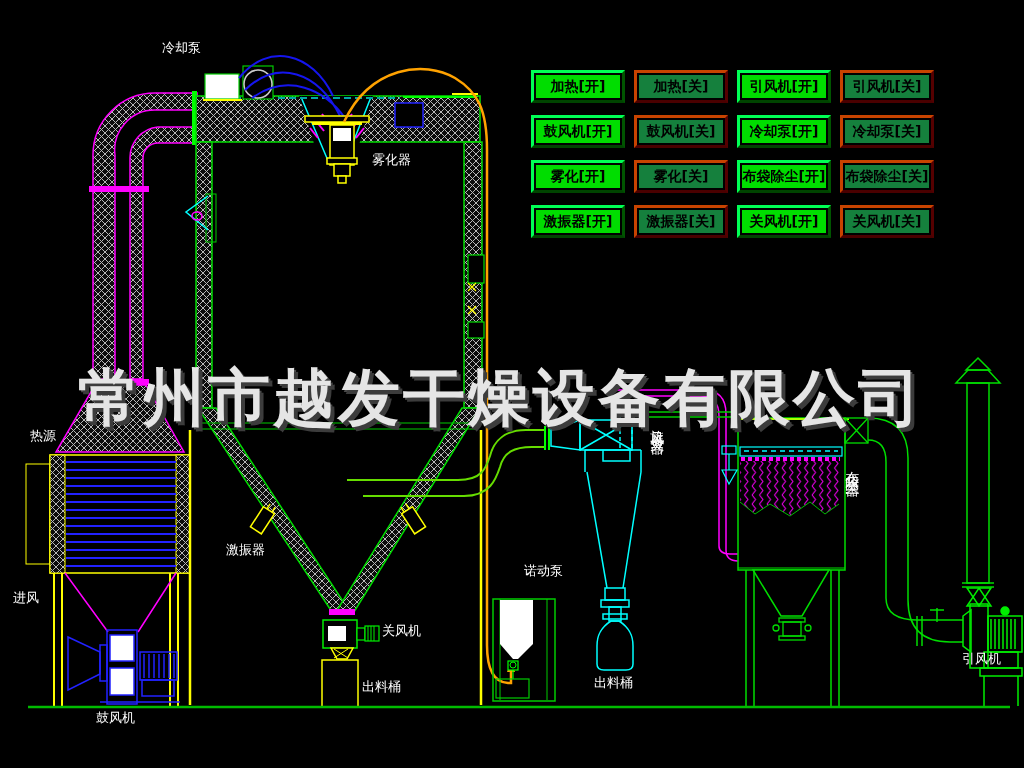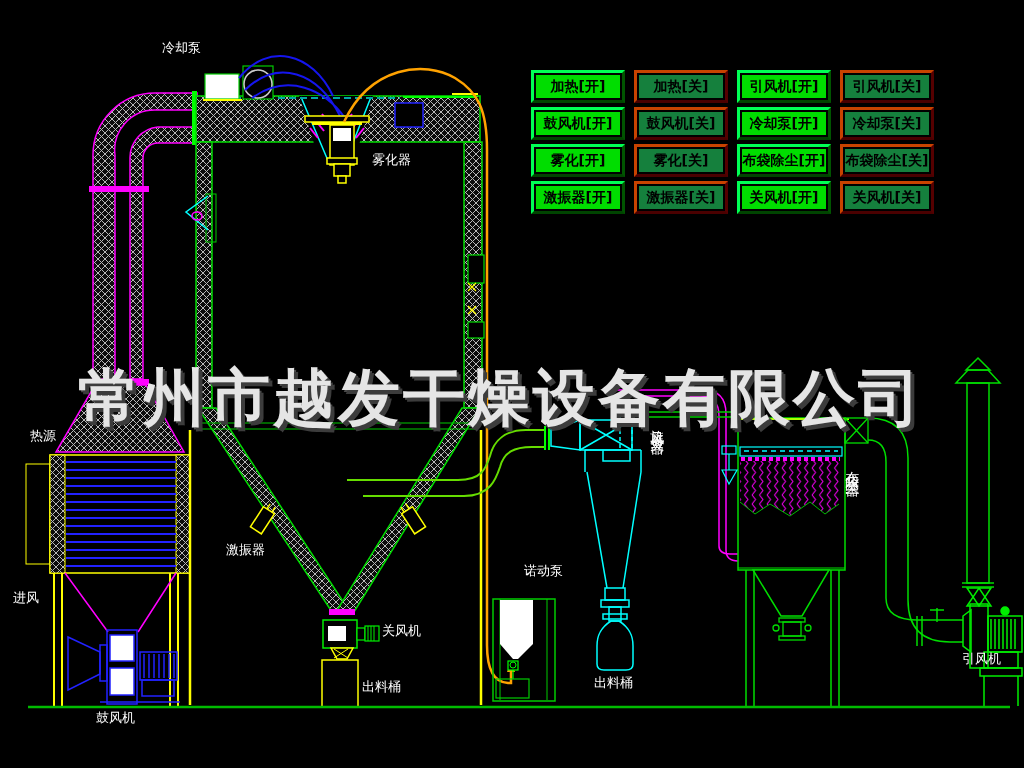--- a/index.html
+++ b/index.html
@@ -10,21 +10,21 @@
   .lbl{position:absolute;color:#fff;font-size:13px;line-height:1.05;white-space:nowrap;
        font-family:"DejaVu Sans",sans-serif;z-index:30;}
   .lbl.vert{writing-mode:vertical-rl;text-orientation:upright;font-size:14px;
        letter-spacing:3px;white-space:normal;}
   #watermark{position:absolute;left:78px;top:356px;z-index:20;
        font-size:62px;font-weight:bold;color:#e5e5e5;letter-spacing:3px;white-space:nowrap;
        text-shadow:4px 4px 0 #3c3c3c,2px 2px 0 #4a4a4a;}
   #title{position:absolute;left:565px;top:26px;z-index:40;color:#fff;
        font-size:29px;font-weight:bold;letter-spacing:1px;}
   #panel{position:absolute;left:531px;top:70px;z-index:40;display:grid;
-       grid-template-columns:repeat(4,94px);grid-auto-rows:33px;gap:4px 9px;}
+       grid-template-columns:repeat(4,94px);grid-auto-rows:33px;gap:12px 9px;}
   .btn{display:flex;align-items:center;justify-content:center;cursor:pointer;
        font-size:14px;font-weight:bold;color:#000;white-space:nowrap;overflow:hidden;
        box-shadow:inset 0 0 0 2px #000;}
   .btn.on{background:#00dd00;border:3px solid;border-color:#00ff55 #005500 #004400 #00ff55;}
   .btn.off{background:#15803d;border:3px solid;border-color:#c84300 #550000 #4a0000 #c84300;}
 </style>
 </head>
 <body>
 
 <div id="stage">

